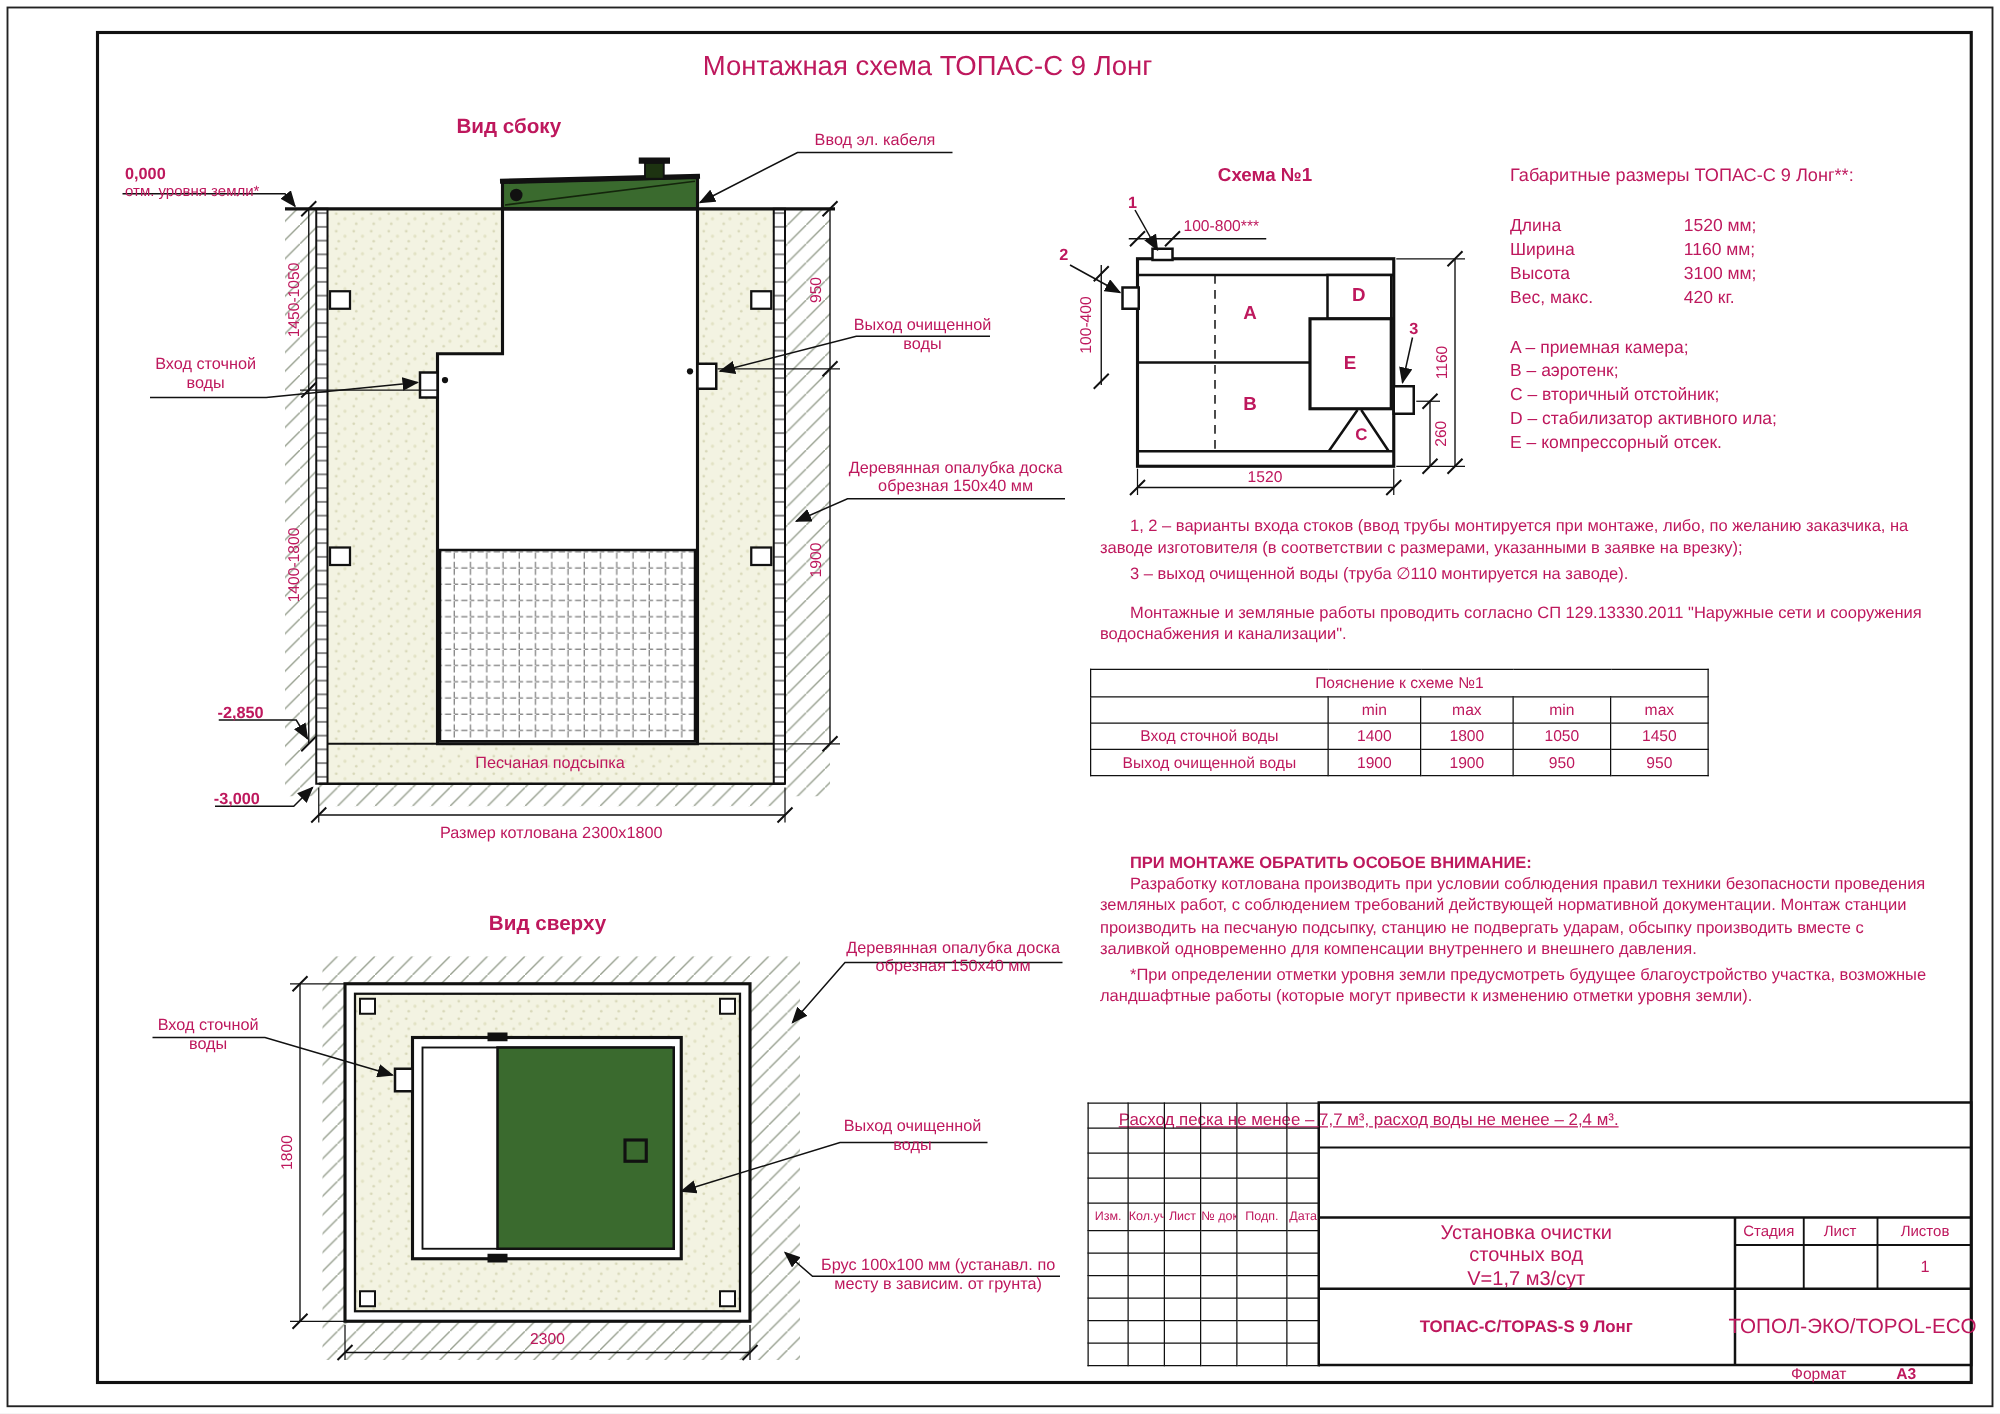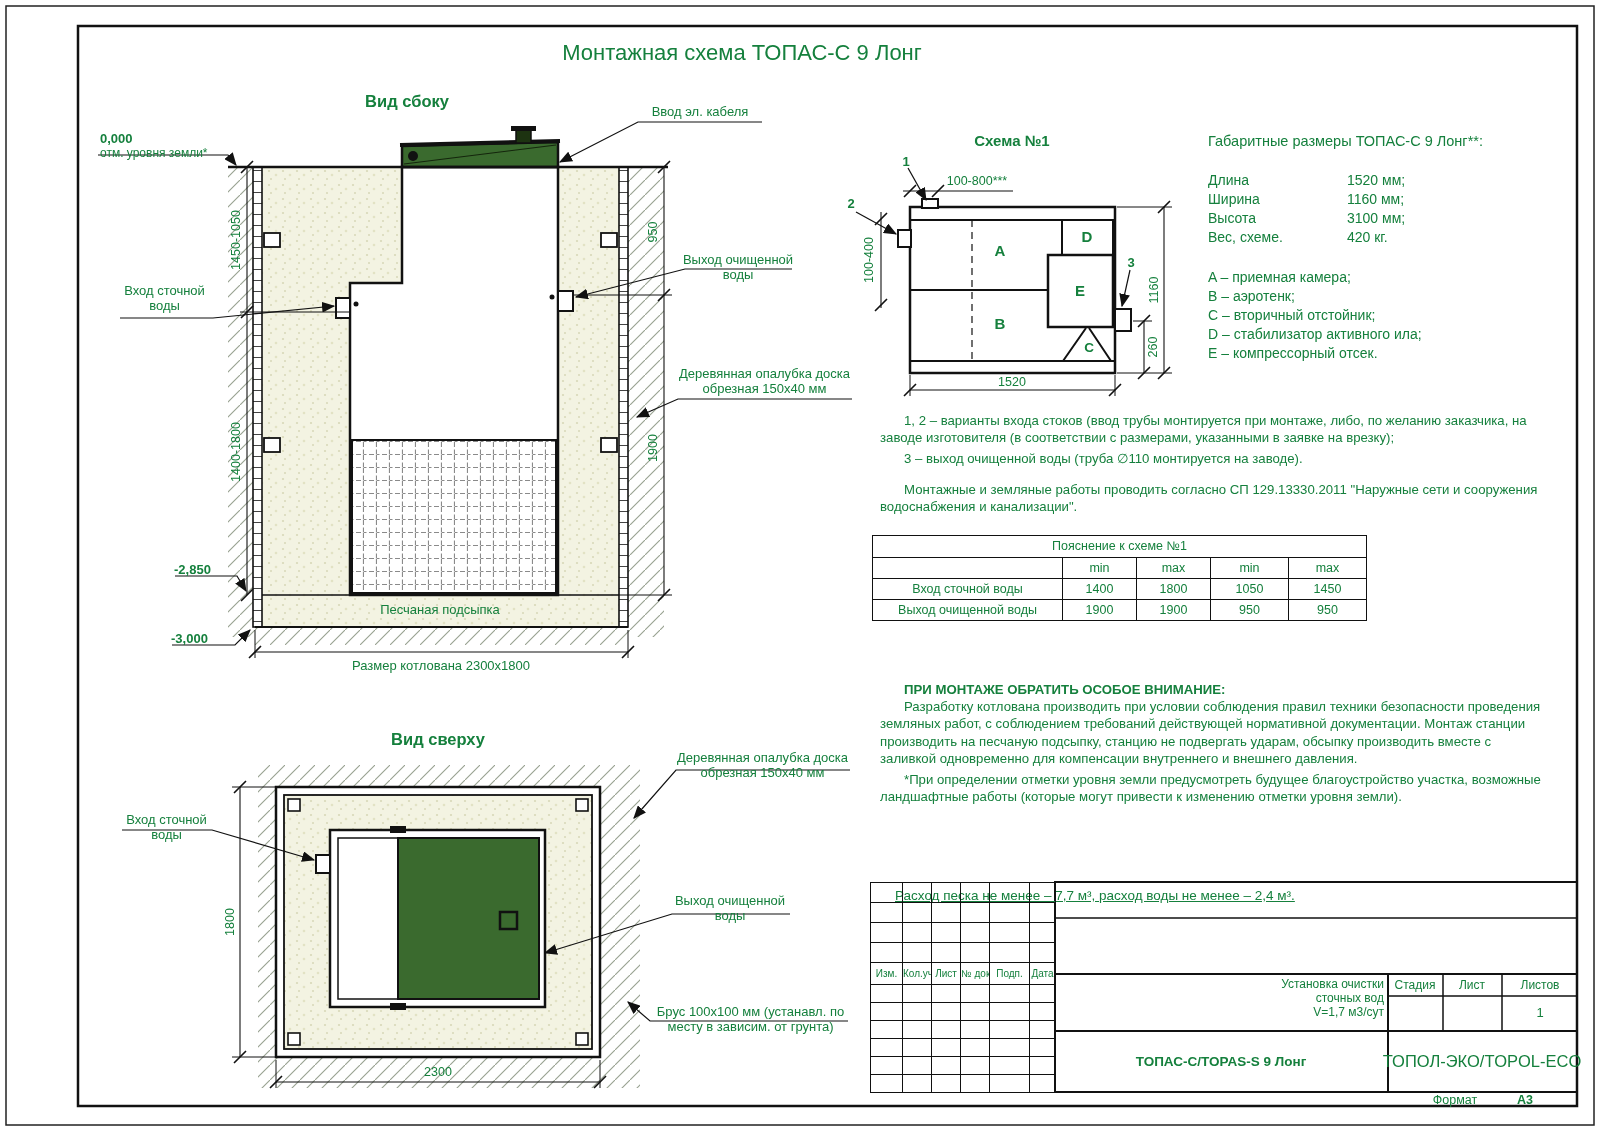--- a/index.html
+++ b/index.html
@@ -1,17 +1,17 @@
 <!DOCTYPE html>
 <html><head>
 <meta charset="utf-8">
 <style>
   html,body{margin:0;padding:0;background:#e8e8e8;}
   .canvas{position:relative;width:1600px;height:1131px;background:#fff;
-          font-family:"Liberation Sans",sans-serif;color:#15803d;overflow:hidden;}
+          font-family:"Liberation Sans",sans-serif;color:#be185d;overflow:hidden;}
   svg.lw{position:absolute;left:0;top:0;pointer-events:none;}
   .lbl{position:absolute;white-space:nowrap;font-size:13px;line-height:1.2;}
   .hc{transform:translate(-50%,-50%);}
   .vl{transform:translate(-50%,-50%) rotate(-90deg);}
   .blk{position:absolute;text-align:center;font-size:13px;line-height:1.18;}
   .para{position:absolute;font-size:13.2px;line-height:1.31;text-align:left;}
   .ind{text-indent:24px;}
   .pre{white-space:pre-line;}
   .u{text-decoration:underline;margin-top:32px;}
   .big{font-size:22px;}
@@ -228,21 +228,21 @@
   <div class="lbl vl dim" style="left:1153px;top:347px">260</div>
   <div class="lbl hc dim" style="left:1012px;top:382px">1520</div>
 
   <div class="lbl" style="left:1208px;top:133px;font-size:14.5px">Габаритные размеры ТОПАС-С 9 Лонг**:</div>
   <div class="lbl" style="left:1208px;top:172px;font-size:14px">Длина</div>
   <div class="lbl" style="left:1347px;top:172px;font-size:14px">1520 мм;</div>
   <div class="lbl" style="left:1208px;top:191px;font-size:14px">Ширина</div>
   <div class="lbl" style="left:1347px;top:191px;font-size:14px">1160 мм;</div>
   <div class="lbl" style="left:1208px;top:210px;font-size:14px">Высота</div>
   <div class="lbl" style="left:1347px;top:210px;font-size:14px">3100 мм;</div>
-  <div class="lbl" style="left:1208px;top:229px;font-size:14px">Вес, схеме.</div>
+  <div class="lbl" style="left:1208px;top:229px;font-size:14px">Вес, макс.</div>
   <div class="lbl" style="left:1347px;top:229px;font-size:14px">420 кг.</div>
   <div class="lbl" style="left:1208px;top:269px;font-size:14px">A – приемная камера;</div>
   <div class="lbl" style="left:1208px;top:288px;font-size:14px">B – аэротенк;</div>
   <div class="lbl" style="left:1208px;top:307px;font-size:14px">C – вторичный отстойник;</div>
   <div class="lbl" style="left:1208px;top:326px;font-size:14px">D – стабилизатор активного ила;</div>
   <div class="lbl" style="left:1208px;top:345px;font-size:14px">E – компрессорный отсек.</div>
 
   <div class="para ind" style="left:880px;top:412px;width:665px">1, 2 – варианты входа стоков (ввод трубы монтируется при монтаже, либо, по желанию заказчика, на заводе изготовителя (в соответствии с размерами, указанными в заявке на врезку);</div>
   <div class="para ind" style="left:880px;top:450px;width:665px">3 – выход очищенной воды (труба ∅110 монтируется на заводе).</div>
   <div class="para ind" style="left:880px;top:481px;width:665px">Монтажные и земляные работы проводить согласно СП 129.13330.2011 "Наружные сети и сооружения водоснабжения и канализации".</div>
@@ -381,21 +381,21 @@
           <td></td>
           <td></td>
           <td></td>
           <td></td>
           <td></td>
           <td></td>
         </tr>
   </tbody>
     </table>
 
-  <div class="tb-txt pre" style="left:1058px;top:978px;width:326px;text-align:right;font-size:12px;line-height:1.15">Установка очистки
+  <div class="tb-txt pre" style="left:1058px;top:978px;width:326px;text-align:center;font-size:16px;line-height:1.15">Установка очистки
 сточных вод
 V=1,7 м3/сут</div>
   <div class="lbl hc" style="left:1415px;top:985px;font-size:12px">Стадия</div>
   <div class="lbl hc" style="left:1472px;top:985px;font-size:12px">Лист</div>
   <div class="lbl hc" style="left:1540px;top:985px;font-size:12px">Листов</div>
   <div class="lbl hc" style="left:1540px;top:1013px;font-size:13px">1</div>
   <div class="lbl hc" style="left:1221px;top:1062px;font-size:13.5px;font-weight:bold">ТОПАС-С/TOPAS-S 9 Лонг</div>
   <div class="lbl hc" style="left:1482px;top:1062px;font-size:16.5px">ТОПОЛ-ЭКО/TOPOL-ECO</div>
   <div class="lbl hc" style="left:1455px;top:1100px;font-size:12.5px">Формат</div>
   <div class="lbl hc" style="left:1525px;top:1100px;font-size:12.5px;font-weight:bold">А3</div>

